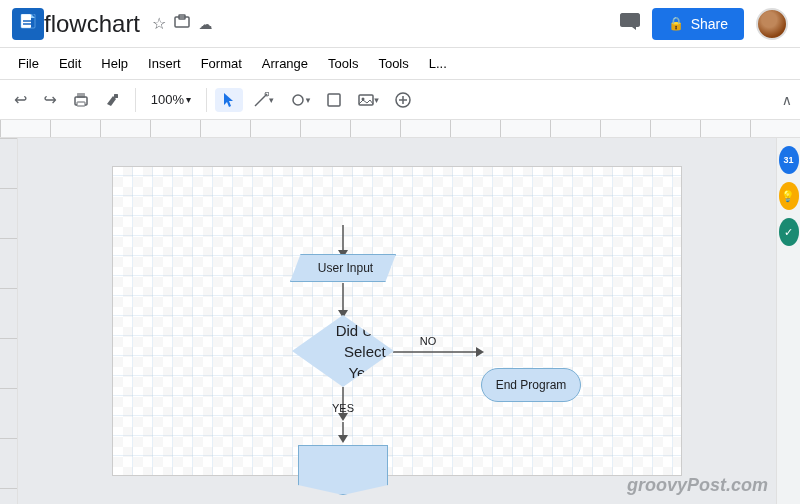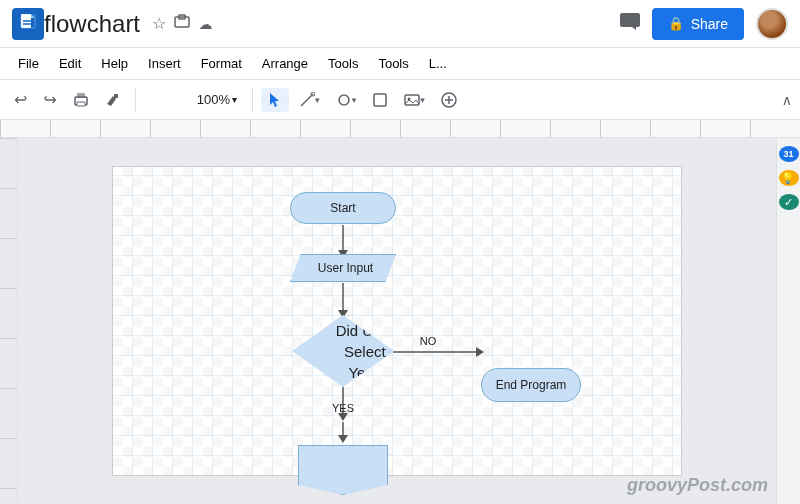--- a/index.html
+++ b/index.html
@@ -39,21 +39,21 @@
     }
     .toolbar-btn {
       background: none; border: none; cursor: pointer; padding: 4px 6px;
       font-size: 16px; color: #5f6368; border-radius: 4px; display: flex; align-items: center;
     }
     .toolbar-separator { width: 1px; height: 24px; background: #e0e0e0; margin: 0 4px; }
     .toolbar-divider { flex: 1; }
     .toolbar-collapse { background: none; border: none; cursor: pointer; font-size: 14px; color: #5f6368; }
     #zoom-control {
       display: flex; align-items: center; background: none; border: 1px solid transparent;
-      border-radius: 4px; padding: 2px 6px; font-size: 13px; color: #202124; cursor: pointer; margin-left: 46px;
+      border-radius: 4px; padding: 2px 6px; font-size: 13px; color: #202124; cursor: pointer;
     }
 
     
     #ruler {
       height: 18px; background: #f8f9fa; border-bottom: 1px solid #e0e0e0;
       position: relative; overflow: hidden;
     }
     .ruler-marks {
       position: absolute; top: 0; left: 0; right: 0; bottom: 0;
       background: repeating-linear-gradient(90deg, #ccc 0px, #ccc 1px, transparent 1px, transparent 50px);
@@ -134,21 +134,21 @@
       background: #c9dff5; border: 1.5px solid #7bafd4;
       clip-path: polygon(0% 0%, 100% 0%, 100% 80%, 50% 100%, 0% 80%);
     }
 
     
     #side-panel {
       width: 24px; background: #f1f3f4; border-left: 1px solid #e0e0e0;
       display: flex; flex-direction: column; align-items: center; padding-top: 8px; gap: 8px;
     }
     .side-btn {
-      width: 20px; height: 16px; border-radius: 50%;
+      width: 20px; height: 28px; border-radius: 50%;
       display: flex; align-items: center; justify-content: center;
       font-size: 12px; cursor: pointer; border: none;
     }
 
     
     #watermark {
       position: absolute; bottom: 8px; right: 8px;
       font-size: 18px; font-weight: bold; color: #5f6368; opacity: 0.5;
       font-style: italic;
     }
@@ -322,23 +322,20 @@
 
         <line x1="230" y1="220" x2="230" y2="248" stroke="#555" stroke-width="1.5"></line>
         <polygon points="225,246 235,246 230,254" fill="#555"></polygon>
 
         <text x="230" y="245" font-size="11" fill="#202124" text-anchor="middle">YES</text>
 
         <line x1="230" y1="255" x2="230" y2="270" stroke="#555" stroke-width="1.5"></line>
         <polygon points="225,268 235,268 230,276" fill="#555"></polygon>
       </svg>
 
-      <div class="fc-shape fc-rounded" data-name="start-shape" style="left:177px; top:25px; width:106px; height:32px;">
-        <span>Start</span>
-      </div>
 
       <div class="fc-shape fc-parallelogram" data-name="user-input-shape" style="left:177px; top:87px; width:106px; height:28px;">
         <span style="margin-left:5px;">User Input</span>
       </div>
 
       <div class="fc-shape fc-diamond" data-name="decision-shape" style="left: 179px; top: 148px; width: 102px; height: 72px; display: flex; align-items: center; justify-content: center; background: none; border: none; transform: none;">
         <div class="fc-diamond-text" data-name="decision-text" style="white-space: pre-line; line-height: 1.3; font-size: 15px; border: none; padding: 0px; position: absolute; inset: 0px; background: rgb(201, 223, 245); transform: rotate(0deg); display: flex; align-items: center; justify-content: flex-end; clip-path: polygon(50% 0%, 100% 50%, 50% 100%, 0% 50%);">
           <span style="white-space:pre-line; text-align:center; line-height:1.4;">Did User
 Select
 Yes?</span>

